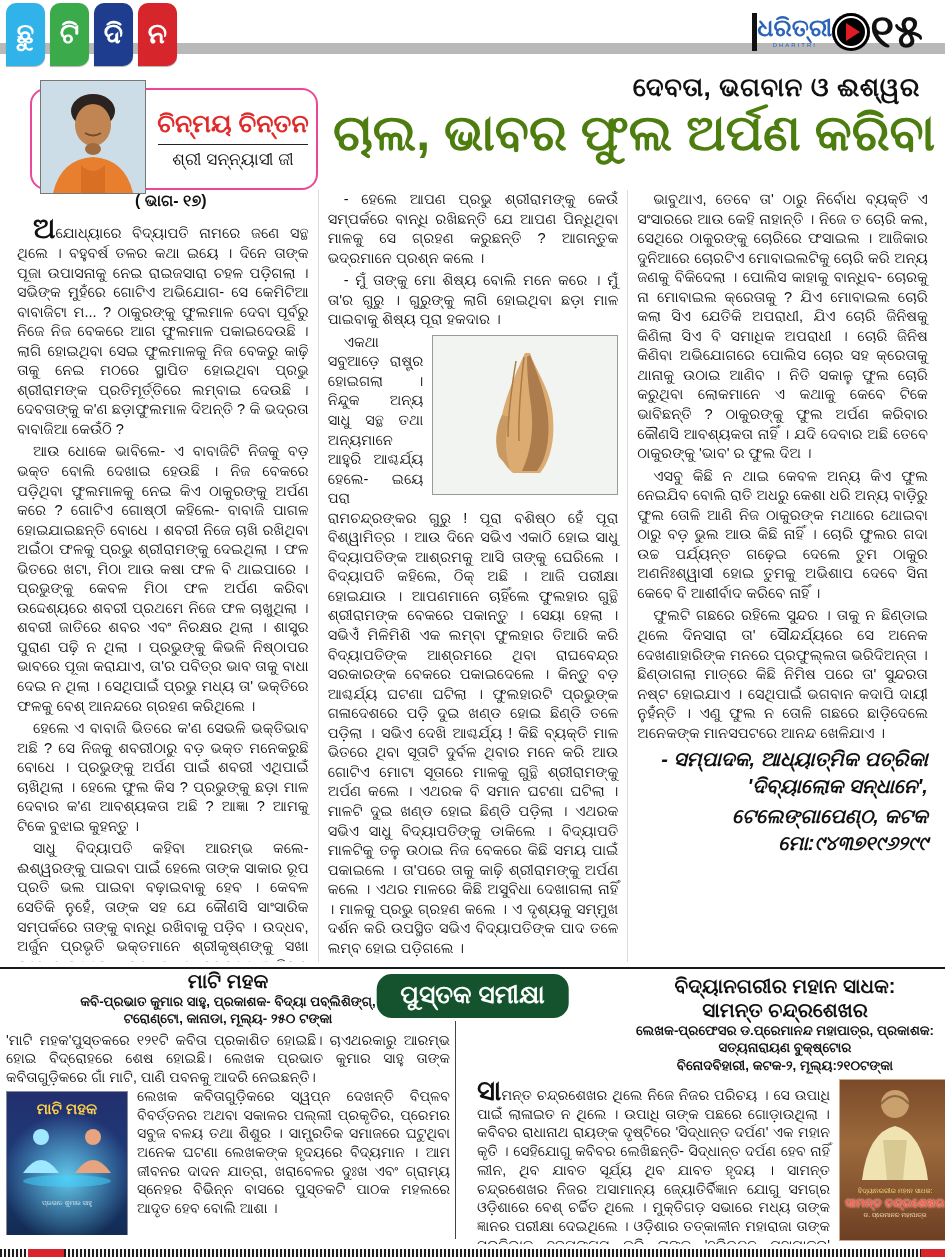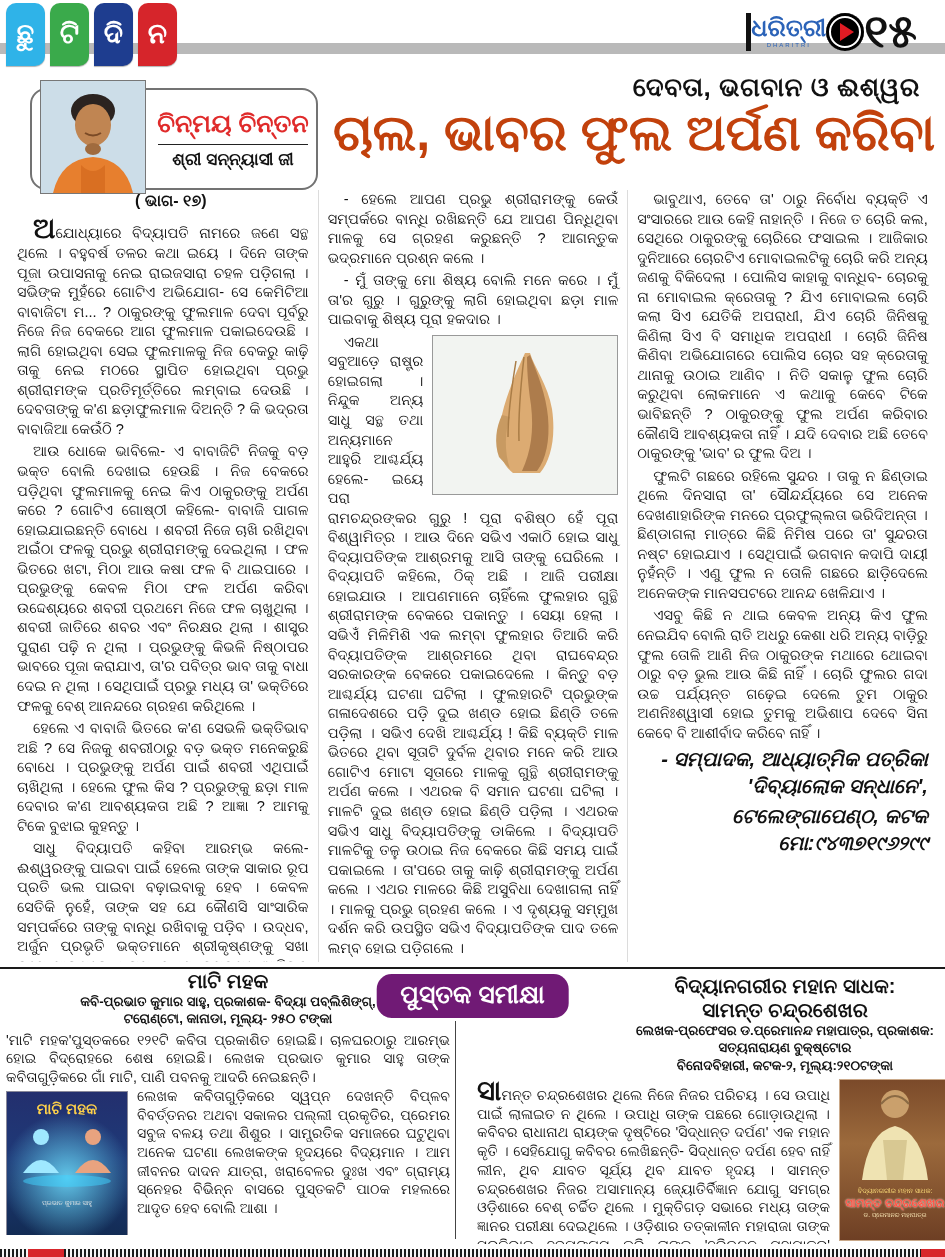--- a/index.html
+++ b/index.html
@@ -4,55 +4,55 @@
 <style>
   html,body{margin:0;padding:0;background:#e8e8e8;}
   .page{position:relative;width:945px;height:1257px;margin:0 auto;background:#fff;
         font-family:"Liberation Sans",sans-serif;color:#111;overflow:hidden;}
 
   
   .gray-bar{position:absolute;top:43px;left:0;width:945px;height:11px;background:#b9b9b9;}
   .tiles{position:absolute;top:3px;left:6px;display:flex;gap:5px;z-index:2;}
   .tile{width:39px;height:63px;border-radius:10px 10px 10px 0;color:#fff;font-size:28px;font-weight:bold;
         display:flex;align-items:center;justify-content:center;box-shadow:0 1px 1px rgba(0,0,0,.3);}
-  .brand{position:absolute;top:4px;right:28px;display:flex;align-items:center;gap:0;z-index:2;padding-left:16px;}
+  .brand{position:absolute;top:4px;right:22px;display:flex;align-items:center;gap:0;z-index:2;padding-left:16px;}
   .brand-bar{width:5px;height:38px;background:#111;}
   .brand-name{color:#2b63b8;font-weight:bold;font-size:24px;line-height:1;text-align:center;}
   .brand-sub{font-size:6px;letter-spacing:2px;color:#2b63b8;text-align:center;margin-top:2px;}
   .play{width:38px;height:38px;border-radius:50%;background:#000;position:relative;box-shadow:inset 0 0 0 3px #000, inset 0 0 0 5px #fff;}
   .play::after{content:"";position:absolute;left:14px;top:10px;border-left:14px solid #e01b23;
                border-top:9px solid transparent;border-bottom:9px solid transparent;}
   .pagenum{font-size:46px;font-weight:bold;color:#111;}
 
   
-  .author-box{position:absolute;top:88px;left:30px;width:284px;height:98px;border:2px solid #737373;border-radius:16px;z-index:2;background:#fff;}
+  .author-box{position:absolute;top:88px;left:30px;width:284px;height:98px;border:2px solid #ec4899;border-radius:16px;z-index:2;background:#fff;}
   .author-photo{position:absolute;top:-10px;left:8px;width:104px;height:112px;border:1px solid #777;background:#ccdde8;overflow:hidden;}
   .colhead{margin-left:118px;height:100%;display:flex;flex-direction:column;justify-content:center;text-align:center;}
   .colhead-title{color:#e02b2b;font-weight:bold;font-size:25px;}
   .colhead-rule{border-top:1.5px solid #222;margin:5px 8px;}
-  .colhead-author{font-weight:bold;font-size:17px;}
+  .colhead-author{font-weight:normal;font-size:17px;}
 
   
   .kicker{position:absolute;top:72px;left:340px;width:580px;text-align:right;font-size:26px;font-weight:bold;letter-spacing:.5px;}
-  .headline{position:absolute;top:104px;left:330px;width:608px;text-align:center;font-size:50px;font-weight:bold;color:#c2410c;}
+  .headline{position:absolute;top:104px;left:330px;width:608px;text-align:center;font-size:50px;font-weight:bold;color:#4d7c0f;}
 
   
   .article{position:absolute;top:190px;left:8px;width:929px;height:772px;display:flex;}
   .col{width:33.33%;padding:0 9px;font-size:14.6px;line-height:1.34;text-align:justify;overflow:hidden;box-sizing:border-box;}
   .col + .col{border-left:1px solid #dcdcdc;}
   .col p{margin:0 0 3px 0;text-indent:16px;}
   .part{text-align:center;font-weight:bold;font-size:16px;text-indent:0;margin-bottom:4px;}
   .lead::first-letter{font-size:195%;font-weight:bold;line-height:1;}
   .pray{float:right;width:184px;height:158px;margin:2px 0 6px 9px;border:1px solid #999;background:#f2f4f1;
         display:flex;align-items:center;justify-content:center;}
   .sig{text-align:right;font-style:italic;font-weight:bold;text-indent:0;font-size:20px;margin-top:4px;}
 
   
   .reviews{position:absolute;top:967px;left:0;width:945px;height:282px;border-top:2px solid #1a1a1a;}
-  .sec-head{position:absolute;top:5px;left:50%;transform:translateX(-50%);background:#701a75;color:#fff;
+  .sec-head{position:absolute;top:5px;left:50%;transform:translateX(-50%);background:#14532d;color:#fff;
             font-weight:bold;font-size:25px;padding:6px 24px 8px;border-radius:15px;z-index:3;white-space:nowrap;}
   .vline{position:absolute;top:52px;bottom:12px;left:455px;width:1px;background:#444;}
   .rev-left{position:absolute;top:0;left:6px;width:444px;height:266px;overflow:hidden;}
   .rev-right{position:absolute;top:5px;left:477px;width:474px;height:270px;overflow:hidden;}
   .rev-title{text-align:center;font-weight:bold;font-size:20px;line-height:1.2;}
   .rev-byline{text-align:center;font-weight:bold;font-size:13.3px;line-height:1.3;}
   .rev-right-head{margin-left:142px;}
   .rev-body{font-size:14.2px;line-height:1.32;text-align:justify;margin-top:3px;}
   .rev-body p{margin:0;}
   .cover-left{float:left;width:122px;height:150px;margin:4px 9px 0 0;border:1px solid #889;box-sizing:border-box;
@@ -143,37 +143,37 @@
           <path d="M52 70 C46 82 44 98 49 112 L60 124 C54 106 55 86 60 72 Z" fill="#c89a62"></path>
           <path d="M66 16 C62 40 58 66 58 92" stroke="#a97c46" stroke-width="1.5" fill="none"></path>
           <path d="M74 12 C71 38 68 66 69 96" stroke="#a97c46" stroke-width="1.5" fill="none"></path>
         </svg>
       </div>
       <p>ଏକଥା ସବୁଆଡ଼େ ରାଷ୍ଟ୍ର ହୋଇଗଲା । ନିନ୍ଦୁକ ଅନ୍ୟ ସାଧୁ ସନ୍ଥ ତଥା ଅନ୍ୟମାନେ ଆହୁରି ଆଶ୍ଚର୍ଯ୍ୟ ହେଲେ- ଇୟେ ପରା ରାମଚନ୍ଦ୍ରଙ୍କର ଗୁରୁ ! ପୂରା ବଶିଷ୍ଠ ହେଁ ପୂରା ବିଶ୍ୱାମିତ୍ର । ଆଉ ଦିନେ ସଭିଏ ଏକାଠି ହୋଇ ସାଧୁ ବିଦ୍ୟାପତିଙ୍କ ଆଶ୍ରମକୁ ଆସି ତାଙ୍କୁ ଘେରିଲେ । ବିଦ୍ୟାପତି କହିଲେ, ଠିକ୍ ଅଛି । ଆଜି ପରୀକ୍ଷା ହୋଇଯାଉ । ଆପଣମାନେ ଚାହିଁଲେ ଫୁଲହାର ଗୁନ୍ଥି ଶ୍ରୀରାମଙ୍କ ବେକରେ ପକାନ୍ତୁ । ସେୟା ହେଲା । ସଭିଏଁ ମିଳିମିଶି ଏକ ଲମ୍ବା ଫୁଲହାର ତିଆରି କରି ବିଦ୍ୟାପତିଙ୍କ ଆଶ୍ରମରେ ଥିବା ରାଘବେନ୍ଦ୍ର ସରକାରଙ୍କ ବେକରେ ପକାଇଦେଲେ । କିନ୍ତୁ ବଡ଼ ଆଶ୍ଚର୍ଯ୍ୟ ଘଟଣା ଘଟିଲା । ଫୁଲହାରଟି ପ୍ରଭୁଙ୍କ ଗଳାଦେଶରେ ପଡ଼ି ଦୁଇ ଖଣ୍ଡ ହୋଇ ଛିଣ୍ଡି ତଳେ ପଡ଼ିଲା । ସଭିଏ ଦେଖି ଆଶ୍ଚର୍ଯ୍ୟ ! କିଛି ବ୍ୟକ୍ତି ମାଳ ଭିତରେ ଥିବା ସୂତାଟି ଦୁର୍ବଳ ଥିବାର ମନେ କରି ଆଉ ଗୋଟିଏ ମୋଟା ସୂତାରେ ମାଳକୁ ଗୁନ୍ଥି ଶ୍ରୀରାମଙ୍କୁ ଅର୍ପଣ କଲେ । ଏଥରକ ବି ସମାନ ଘଟଣା ଘଟିଲା । ମାଳଟି ଦୁଇ ଖଣ୍ଡ ହୋଇ ଛିଣ୍ଡି ପଡ଼ିଲା । ଏଥରକ ସଭିଏ ସାଧୁ ବିଦ୍ୟାପତିଙ୍କୁ ଡାକିଲେ । ବିଦ୍ୟାପତି ମାଳଟିକୁ ତଳୁ ଉଠାଇ ନିଜ ବେକରେ କିଛି ସମୟ ପାଇଁ ପକାଇଲେ । ତା'ପରେ ତାକୁ କାଢ଼ି ଶ୍ରୀରାମଙ୍କୁ ଅର୍ପଣ କଲେ । ଏଥର ମାଳରେ କିଛି ଅସୁବିଧା ଦେଖାଗଲା ନାହିଁ । ମାଳକୁ ପ୍ରଭୁ ଗ୍ରହଣ କଲେ । ଏ ଦୃଶ୍ୟକୁ ସମ୍ମୁଖ ଦର୍ଶନ କରି ଉପସ୍ଥିତ ସଭିଏ ବିଦ୍ୟାପତିଙ୍କ ପାଦ ତଳେ ଲମ୍ବ ହୋଇ ପଡ଼ିଗଲେ ।</p>
       <p>ପାଠକେ ! ଇୟେ ଆଜ୍ଞା ଅନ୍ୟ କୋଉ ଯୁଗର କଥା ନୁହେଁ ଖୋଦ କଳି ଯୁଗର କଥା । ଆମରି ସମୟର କଥା । ଗୋଟିଏ ପ୍ରଶ୍ନ- ଶ୍ରୀରାମ ପ୍ରକୃତରେ କ'ଣ ଗ୍ରହଣ କଲେ ? ଫୁଲକୁ ନା ଭାବକୁ ? ଉତ୍ତର ଆସିବ- ଭାବକୁ । ଯଦି ଭାବ ନାହିଁ, ତେବେ ଫୁଲ ଦେଇ ଲାଭ କ'ଣ ? ରାତି ପାହିଲେ ଅନେକ ଲୋକ ନିଜର ନୁହେଁ ଥିବା ବଗିଚାରୁ ଫୁଲ ତୋଳି ଠାକୁରଙ୍କ ମଥାରେ ଥୋଇ ଦିଅନ୍ତି । ଲୋକଟିଏ କେତେ କଷ୍ଟରେ ତା' ବାଡ଼ିରେ ବା ବାଲକୋନିରେ ଫୁଲ ଲଗାଇଥାଏ । ପୁଣିଦିନ ଭୋର୍‌ରୁ ଫୁଲଚୋର ଆସି ଗଛ ଉଜାଡ଼ି ଦେଇଯାଏ । ଏଭଳି ଚୋରି ଫୁଲରେ ଠାକୁରଙ୍କ ସେବା କରୁଛି ବୋଲି ଯିଏ</p>
     </div>
     <div class="col">
       <p>ଭାବୁଥାଏ, ତେବେ ତା' ଠାରୁ ନିର୍ବୋଧ ବ୍ୟକ୍ତି ଏ ସଂସାରରେ ଆଉ କେହି ନାହାନ୍ତି । ନିଜେ ତ ଚୋରି କଲ, ସେଥିରେ ଠାକୁରଙ୍କୁ ଚୋରିରେ ଫସାଇଲ । ଆଜିକାର ଦୁନିଆରେ ଚୋରଟିଏ ମୋବାଇଲଟିକୁ ଚୋରି କରି ଅନ୍ୟ ଜଣକୁ ବିକିଦେଲା । ପୋଲିସ କାହାକୁ ବାନ୍ଧିବ- ଚୋରକୁ ନା ମୋବାଇଲ କ୍ରେତାକୁ ? ଯିଏ ମୋବାଇଲ ଚୋରି କଲା ସିଏ ଯେତିକି ଅପରାଧୀ, ଯିଏ ଚୋରି ଜିନିଷକୁ କିଣିଲା ସିଏ ବି ସମାଧିକ ଅପରାଧୀ । ଚୋରି ଜିନିଷ କିଣିବା ଅଭିଯୋଗରେ ପୋଲିସ ଚୋର ସହ କ୍ରେତାକୁ ଥାନାକୁ ଉଠାଇ ଆଣିବ । ନିତି ସକାଳୁ ଫୁଲ ଚୋରି କରୁଥିବା ଲୋକମାନେ ଏ କଥାକୁ କେବେ ଟିକେ ଭାବିଛନ୍ତି ? ଠାକୁରଙ୍କୁ ଫୁଲ ଅର୍ପଣ କରିବାର କୌଣସି ଆବଶ୍ୟକତା ନାହିଁ । ଯଦି ଦେବାର ଅଛି ତେବେ ଠାକୁରଙ୍କୁ 'ଭାବ' ର ଫୁଲ ଦିଅ ।</p>
+      <p>ଏସବୁ କିଛି ନ ଥାଇ କେବଳ ଅନ୍ୟ କିଏ ଫୁଲ ନେଇଯିବ ବୋଲି ରାତି ଅଧରୁ କେଶା ଧରି ଅନ୍ୟ ବାଡ଼ିରୁ ଫୁଲ ତୋଳି ଆଣି ନିଜ ଠାକୁରଙ୍କ ମଥାରେ ଥୋଇବା ଠାରୁ ବଡ଼ ଭୁଲ ଆଉ କିଛି ନାହିଁ । ଚୋରି ଫୁଲର ଗଦା ଉଚ୍ଚ ପର୍ଯ୍ୟନ୍ତ ଗଢ଼େଇ ଦେଲେ ତୁମ ଠାକୁର ଅଣନିଃଶ୍ୱାସୀ ହୋଇ ତୁମକୁ ଅଭିଶାପ ଦେବେ ସିନା କେବେ ବି ଆଶୀର୍ବାଦ କରିବେ ନାହିଁ ।</p>
       <p>ଫୁଲଟି ଗଛରେ ରହିଲେ ସୁନ୍ଦର । ତାକୁ ନ ଛିଣ୍ଡାଇ ଥିଲେ ଦିନସାରା ତା' ସୌନ୍ଦର୍ଯ୍ୟରେ ସେ ଅନେକ ଦେଖଣାହାରିଙ୍କ ମନରେ ପ୍ରଫୁଲ୍ଲତା ଭରିଦିଅନ୍ତା । ଛିଣ୍ଡାଗଲା ମାତ୍ରେ କିଛି ନିମିଷ ପରେ ତା' ସୁନ୍ଦରତା ନଷ୍ଟ ହୋଇଯାଏ । ସେଥିପାଇଁ ଭଗବାନ କଦାପି ଦାୟୀ ନୁହଁନ୍ତି । ଏଣୁ ଫୁଲ ନ ତୋଳି ଗଛରେ ଛାଡ଼ିଦେଲେ ଅନେକଙ୍କ ମାନସପଟରେ ଆନନ୍ଦ ଖେଳିଯାଏ ।</p>
-      <p>ଏସବୁ କିଛି ନ ଥାଇ କେବଳ ଅନ୍ୟ କିଏ ଫୁଲ ନେଇଯିବ ବୋଲି ରାତି ଅଧରୁ କେଶା ଧରି ଅନ୍ୟ ବାଡ଼ିରୁ ଫୁଲ ତୋଳି ଆଣି ନିଜ ଠାକୁରଙ୍କ ମଥାରେ ଥୋଇବା ଠାରୁ ବଡ଼ ଭୁଲ ଆଉ କିଛି ନାହିଁ । ଚୋରି ଫୁଲର ଗଦା ଉଚ୍ଚ ପର୍ଯ୍ୟନ୍ତ ଗଢ଼େଇ ଦେଲେ ତୁମ ଠାକୁର ଅଣନିଃଶ୍ୱାସୀ ହୋଇ ତୁମକୁ ଅଭିଶାପ ଦେବେ ସିନା କେବେ ବି ଆଶୀର୍ବାଦ କରିବେ ନାହିଁ ।</p>
       <p class="sig">- ସମ୍ପାଦକ, ଆଧ୍ୟାତ୍ମିକ ପତ୍ରିକା 'ଦିବ୍ୟାଲୋକ ସନ୍ଧାନେ',</p>
       <p class="sig">ଟେଲେଙ୍ଗାପେଣ୍ଠ, କଟକ    ମୋ:୯୪୩୭୧୯୬୨୯୯</p>
     </div>
   </div>
 
   <div class="reviews">
     <div class="sec-head">ପୁସ୍ତକ ସମୀକ୍ଷା</div>
     <div class="vline"></div>
 
     <div class="rev-left">
       <div class="rev-title">ମାଟି ମହକ</div>
       <div class="rev-byline">କବି-ପ୍ରଭାତ କୁମାର ସାହୁ, ପ୍ରକାଶକ- ବିଦ୍ୟା ପବ୍ଲିଶିଙ୍ଗ୍,</div>
       <div class="rev-byline">ଟରୋଣ୍ଟୋ, କାନାଡା, ମୂଲ୍ୟ- ୨୫୦ ଟଙ୍କା</div>
       <div class="rev-body">
-        <p>'ମାଟି ମହକ'ପୁସ୍ତକରେ ୧୨୧ଟି କବିତା ପ୍ରକାଶିତ ହୋଇଛି। ଚାଳଘରଠାରୁ ଆରମ୍ଭ ହୋଇ ବିଦ୍ରୋହରେ ଶେଷ ହୋଇଛି। ଲେଖକ ପ୍ରଭାତ କୁମାର ସାହୁ ତାଙ୍କ କବିତାଗୁଡ଼ିକରେ ଗାଁ ମାଟି, ପାଣି ପବନକୁ ଆଦରି ନେଇଛନ୍ତି।</p>
+        <p>'ମାଟି ମହକ'ପୁସ୍ତକରେ ୧୨୧ଟି କବିତା ପ୍ରକାଶିତ ହୋଇଛି। ଚାଏଥରକାରୁ ଆରମ୍ଭ ହୋଇ ବିଦ୍ରୋହରେ ଶେଷ ହୋଇଛି। ଲେଖକ ପ୍ରଭାତ କୁମାର ସାହୁ ତାଙ୍କ କବିତାଗୁଡ଼ିକରେ ଗାଁ ମାଟି, ପାଣି ପବନକୁ ଆଦରି ନେଇଛନ୍ତି।</p>
         <div class="cover-left">
           <div class="ct">ମାଟି ମହକ</div>
           <svg width="120" height="72" viewBox="0 0 120 72">
             <circle cx="34" cy="18" r="8" fill="#9fe8ff"></circle>
             <path d="M16 54 Q34 28 52 54 Z" fill="#9fe8ff"></path>
             <circle cx="86" cy="18" r="8" fill="#e8a37f"></circle>
             <path d="M68 54 Q86 28 104 54 Z" fill="#e8a37f"></path>
             <ellipse cx="60" cy="62" rx="44" ry="6" fill="#3fd4ff" opacity="0.5"></ellipse>
           </svg>
           <div class="ca">ପ୍ରଭାତ କୁମାର ସାହୁ</div>

